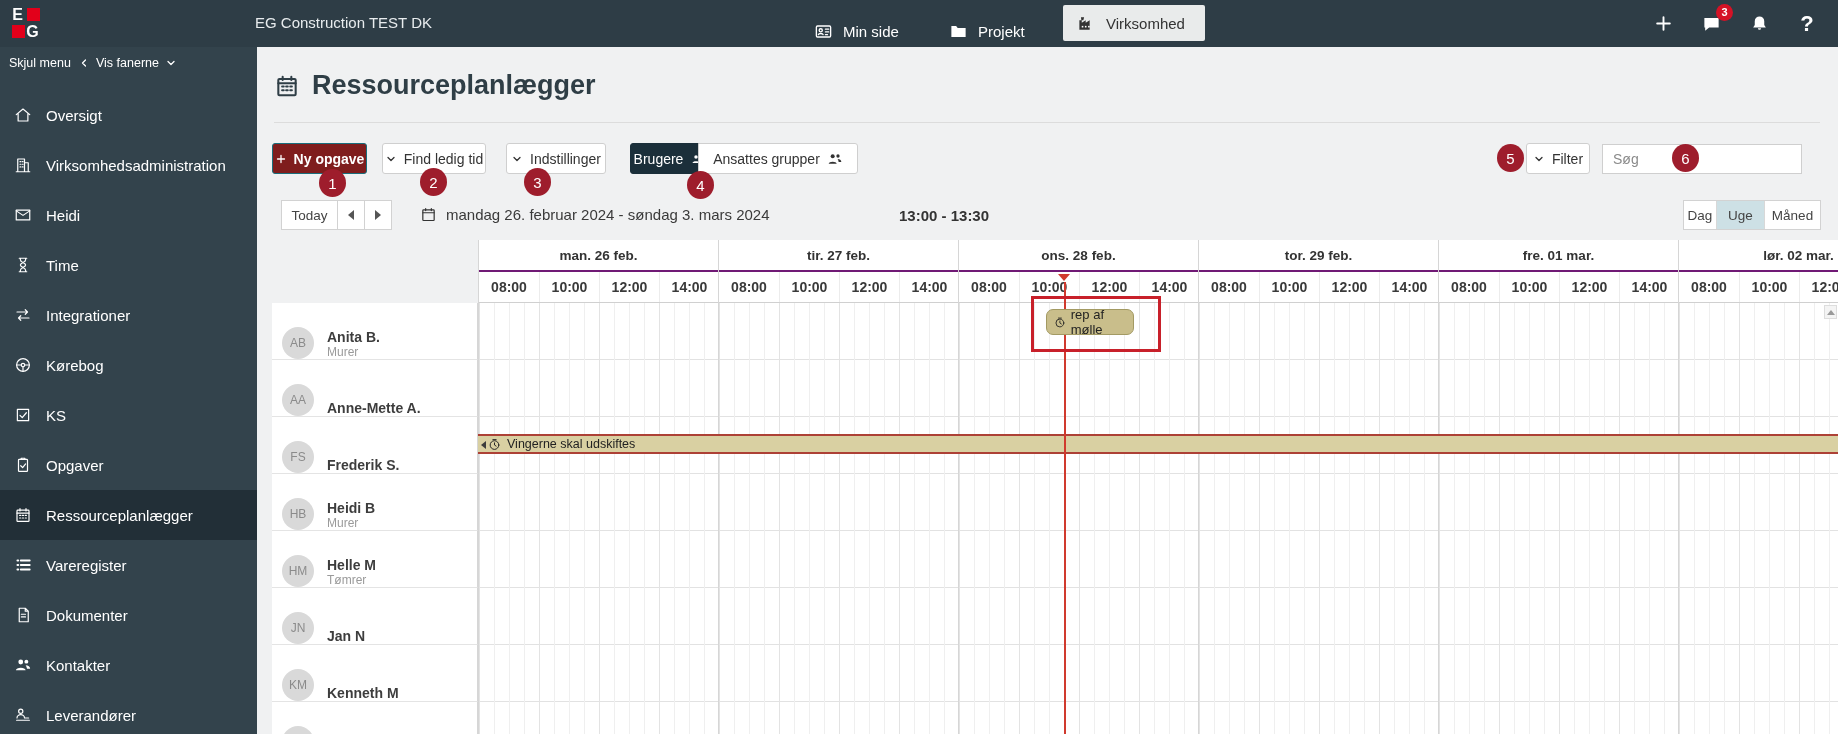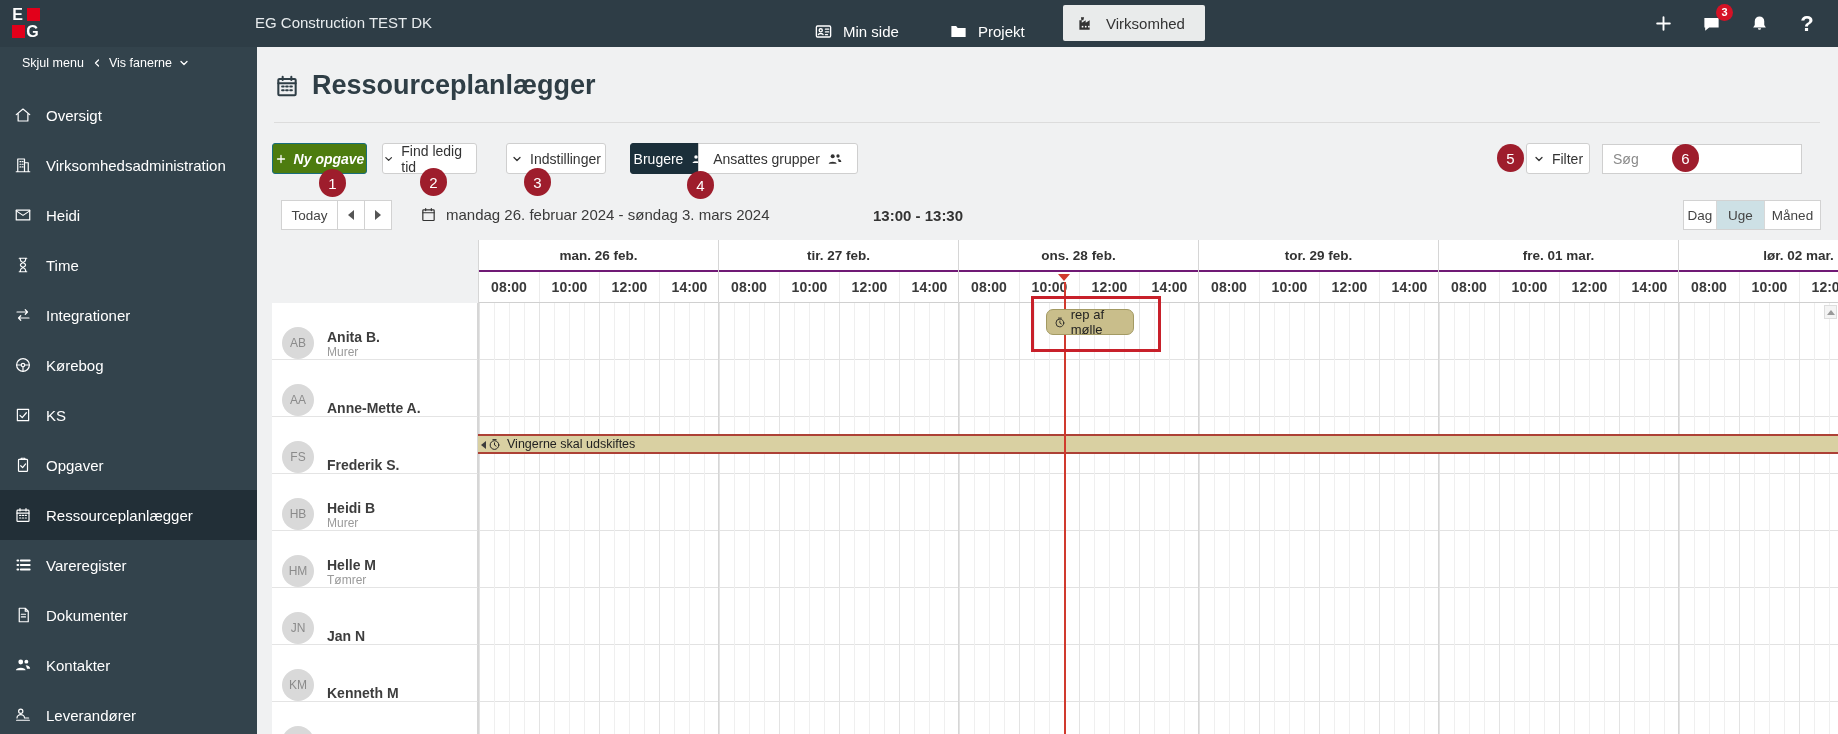--- a/index.html
+++ b/index.html
@@ -15,51 +15,51 @@
   .app-title { position:absolute; left:255px; top:14px; font-size:15px; color:#e8ecee; }
   .top-tab { position:absolute; top:0; height:63px; display:flex; align-items:center; gap:10px; font-size:15px; color:#fff; cursor:pointer; padding:0 14px; }
   .top-tab.selected { background:#e9ebeb; color:#333; top:5px; height:36px; border-radius:2px; }
   .top-actions { position:absolute; left:1650px; top:0; height:47px; display:flex; align-items:center; gap:22px; }
   .act { position:relative; width:26px; height:26px; display:flex; align-items:center; justify-content:center; cursor:pointer; }
   .chat-badge { position:absolute; top:-7px; right:-9px; min-width:17px; height:17px; border-radius:9px; background:#d51226; color:#fff; font-size:11px; font-weight:bold; display:flex; align-items:center; justify-content:center; padding:0 3px; }
   .help-glyph { font-size:22px; font-weight:bold; color:#fff; }
 
   
   .sidebar { position:absolute; left:0; top:47px; width:257px; height:687px; background:#33434c; color:#fff; z-index:30; }
-  .sb-head { position:absolute; left:0; top:0; width:203px; height:34px;margin-left:13px; }
+  .sb-head { position:absolute; left:0; top:0; width:203px; height:34px; }
   .sb-collapse { position:absolute; left:9px; top:9px; font-size:12.5px; display:flex; gap:7px; align-items:center; cursor:pointer; }
   .sb-showtabs { position:absolute; right:26px; top:9px; font-size:12.5px; display:flex; gap:6px; align-items:center; cursor:pointer; }
   .sb-item { position:absolute; left:0; width:257px; height:50px; display:flex; align-items:center; gap:14px; padding-left:14px; font-size:15px; cursor:pointer; }
   .sb-item.selected { background:#222f37; }
   .si { width:18px; height:18px; fill:none; stroke:#fff; stroke-width:1.6; stroke-linecap:round; stroke-linejoin:round; flex:0 0 18px; }
   .sif { fill:#fff; stroke:none; }
 
   
   .page-head { position:absolute; left:274px; top:70px; display:flex; align-items:center; gap:12px; color:#2f3e46; }
   .page-title { font-size:27px; font-weight:bold; }
   .divider { position:absolute; left:274px; top:122px; width:1546px; height:1px; background:#dcdcdc; }
 
   
   .btn { position:absolute; top:143px; height:31px; background:#fff; border:1px solid #cfcfcf; border-radius:3px; display:flex; align-items:center; justify-content:center; gap:7px; font-size:14px; color:#333; cursor:pointer; }
-  .btn-teal { background:#4d7c0f; border-color:#196e7c; color:#fff; font-weight:bold;font-style:italic; }
+  .btn-teal { background:#7f1d1d; border-color:#196e7c; color:#fff; font-weight:bold; }
   .btn-dark { background:#1b2f3a; border-color:#1b2f3a; color:#fff; border-radius:3px 0 0 3px; }
   .chev { width:12px; height:12px; fill:none; stroke:#333; stroke-width:2.6; stroke-linecap:round; stroke-linejoin:round; }
   .search { position:absolute; left:1602px; top:144px; width:200px; height:30px; background:#fff; border:1px solid #cfcfcf; font-size:14px; color:#333; padding:0 10px; }
   .search::placeholder { color:#8a8a8a; }
 
   
   .nbadge { position:absolute; width:27px; height:28px; border-radius:50%; background:#9e1d2c; color:#fff; font-size:15px; display:flex; align-items:center; justify-content:center; z-index:50; }
 
   
   .dbtn { position:absolute; top:200px; height:30px; background:#fff; border:1px solid #d2d2d2; display:flex; align-items:center; justify-content:center; font-size:13.5px; color:#444; cursor:pointer; }
   .tri { width:0; height:0; }
   .tri-left  { border-top:5px solid transparent; border-bottom:5px solid transparent; border-right:6px solid #555; }
   .tri-right { border-top:5px solid transparent; border-bottom:5px solid transparent; border-left:6px solid #555; }
   .date-range { position:absolute; left:420px; top:206px; display:flex; align-items:center; gap:9px; font-size:15px; color:#3a3a3a; }
-  .time-range { position:absolute; left:873px; top:207px; font-size:15px; font-weight:bold; color:#333; }
+  .time-range { position:absolute; left:899px; top:207px; font-size:15px; font-weight:bold; color:#333; }
   .views { position:absolute; left:1683px; top:200px; display:flex; height:30px; border:1px solid #d2d2d2; background:#fff; }
   .view { display:flex; align-items:center; justify-content:center; font-size:13.5px; color:#444; cursor:pointer; }
   .view + .view { border-left:1px solid #d8d8d8; }
   .view.selected { background:#cde0e5; }
 
   
   .cal { position:absolute; left:272px; top:240px; width:1566px; height:494px; }
   .cal-head { position:absolute; left:206px; top:0; right:0; height:63px; display:flex; overflow:hidden; }
   .dayh { flex:0 0 240px; width:240px; border-left:1px solid #d6d6d6; }
   .dayh-name { height:32px; background:#fff; border-bottom:2px solid #701a75; display:flex; align-items:center; justify-content:center; font-size:13.5px; font-weight:bold; color:#333; }
@@ -274,21 +274,21 @@
     <span class="page-title">Ressourceplanlægger</span>
   </div>
   <div class="divider"></div>
 
   <div class="btn btn-teal" style="left:272px; width:95px;">
     <svg class="chev" style="stroke:#fff;transform:none;" viewBox="0 0 24 24">
         <path d="M12 5v14M5 12h14"></path>
       </svg>
     <span>Ny opgave</span>
   </div>
-  <div class="btn" style="left:382px; width:95px;">
+  <div class="btn" style="left:382px; width:104px;">
     <svg class="chev" viewBox="0 0 24 24">
         <path d="M6 9l6 6 6-6"></path>
       </svg>
     <span>Find ledig tid</span>
   </div>
   <div class="btn" style="left:506px; width:100px;">
     <svg class="chev" viewBox="0 0 24 24">
         <path d="M6 9l6 6 6-6"></path>
       </svg>
     <span>Indstillinger</span>

